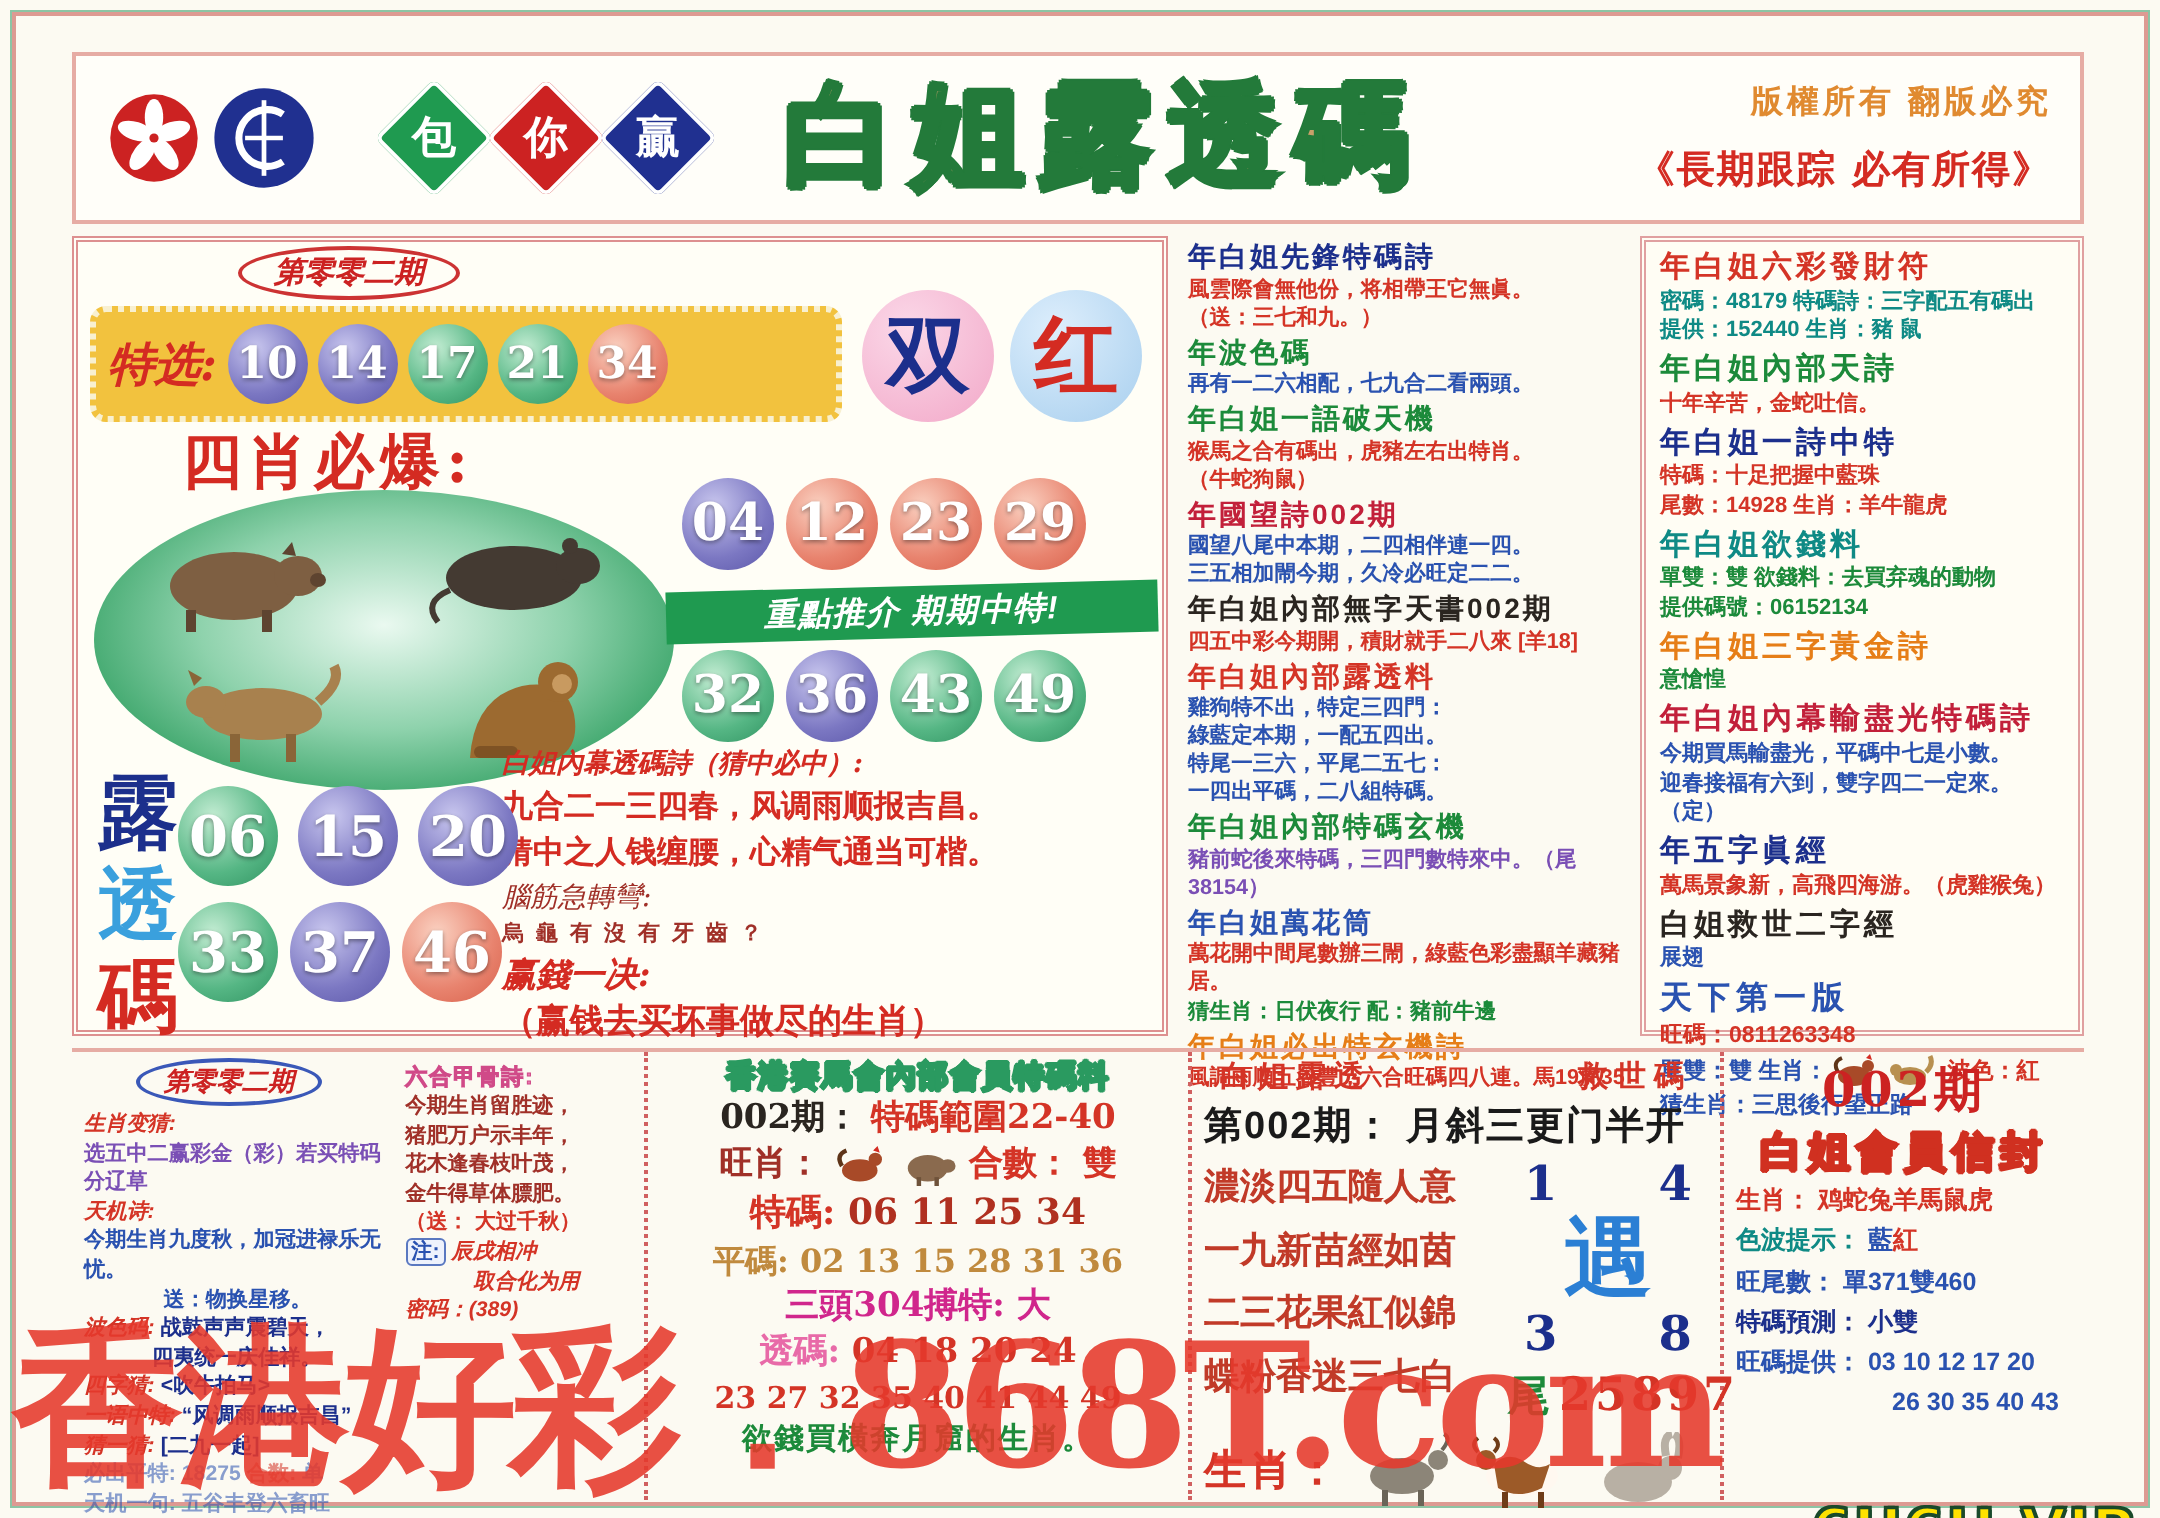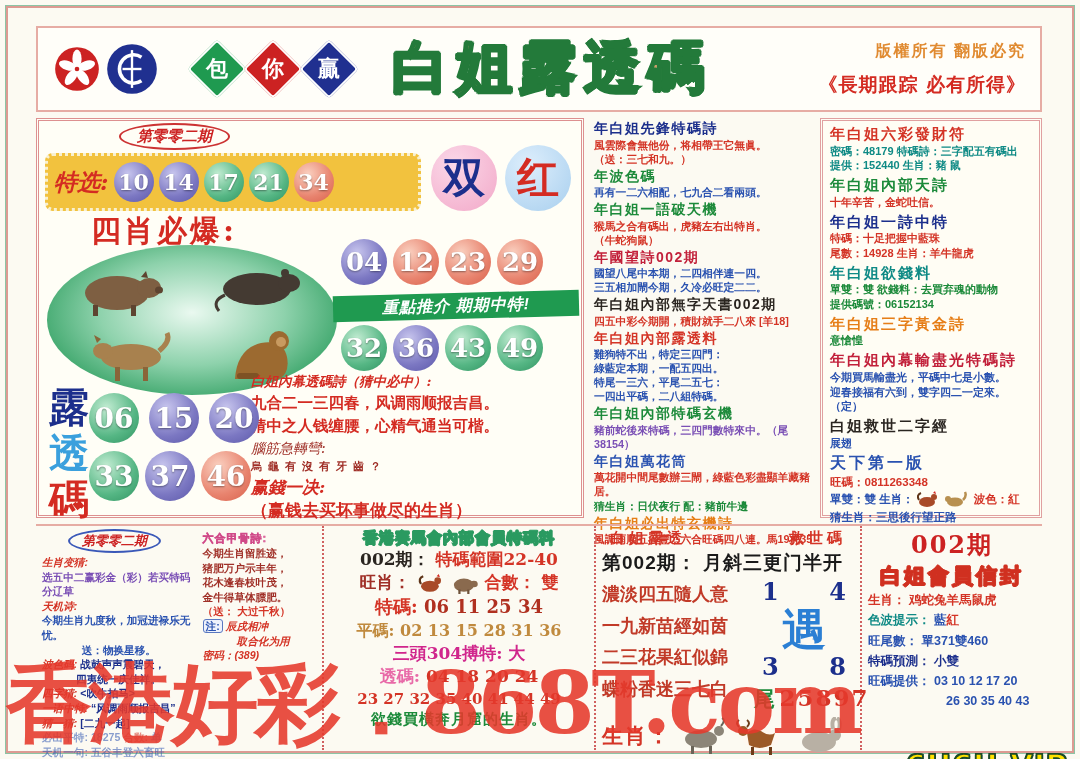--- a/index.html
+++ b/index.html
@@ -347,20 +347,24 @@
           <div class="sec">
             <div class="sec-title c-orange">年白姐三字黃金詩</div>
             <div class="sec-line c-green">意愴惶</div>
           </div>
           <div class="sec">
             <div class="sec-title c-crimson">年白姐內幕輸盡光特碼詩</div>
             <div class="sec-line c-blue">今期買馬輸盡光，平碼中七是小數。</div>
             <div class="sec-line c-blue">迎春接福有六到，雙字四二一定來。（定）</div>
           </div>
           <div class="sec">
+            <div class="sec-title c-navy">年五字眞經</div>
+            <div class="sec-line c-red">萬馬景象新，高飛四海游。（虎雞猴兔）</div>
+          </div>
+          <div class="sec">
             <div class="sec-title c-black">白姐救世二字經</div>
             <div class="sec-line c-blue">展翅</div>
           </div>
         </div>
       <div class="tianxia-title">天下第一版</div>
       <div class="tx-line c-red">旺碼：0811263348</div>
       <div class="tx-line c-blue">
         <span>單雙：雙 生肖：</span>
         <svg class="zicon" viewBox="0 0 24 18">
           <ellipse cx="11" cy="11" rx="8" ry="5" fill="#a84a28"></ellipse>

